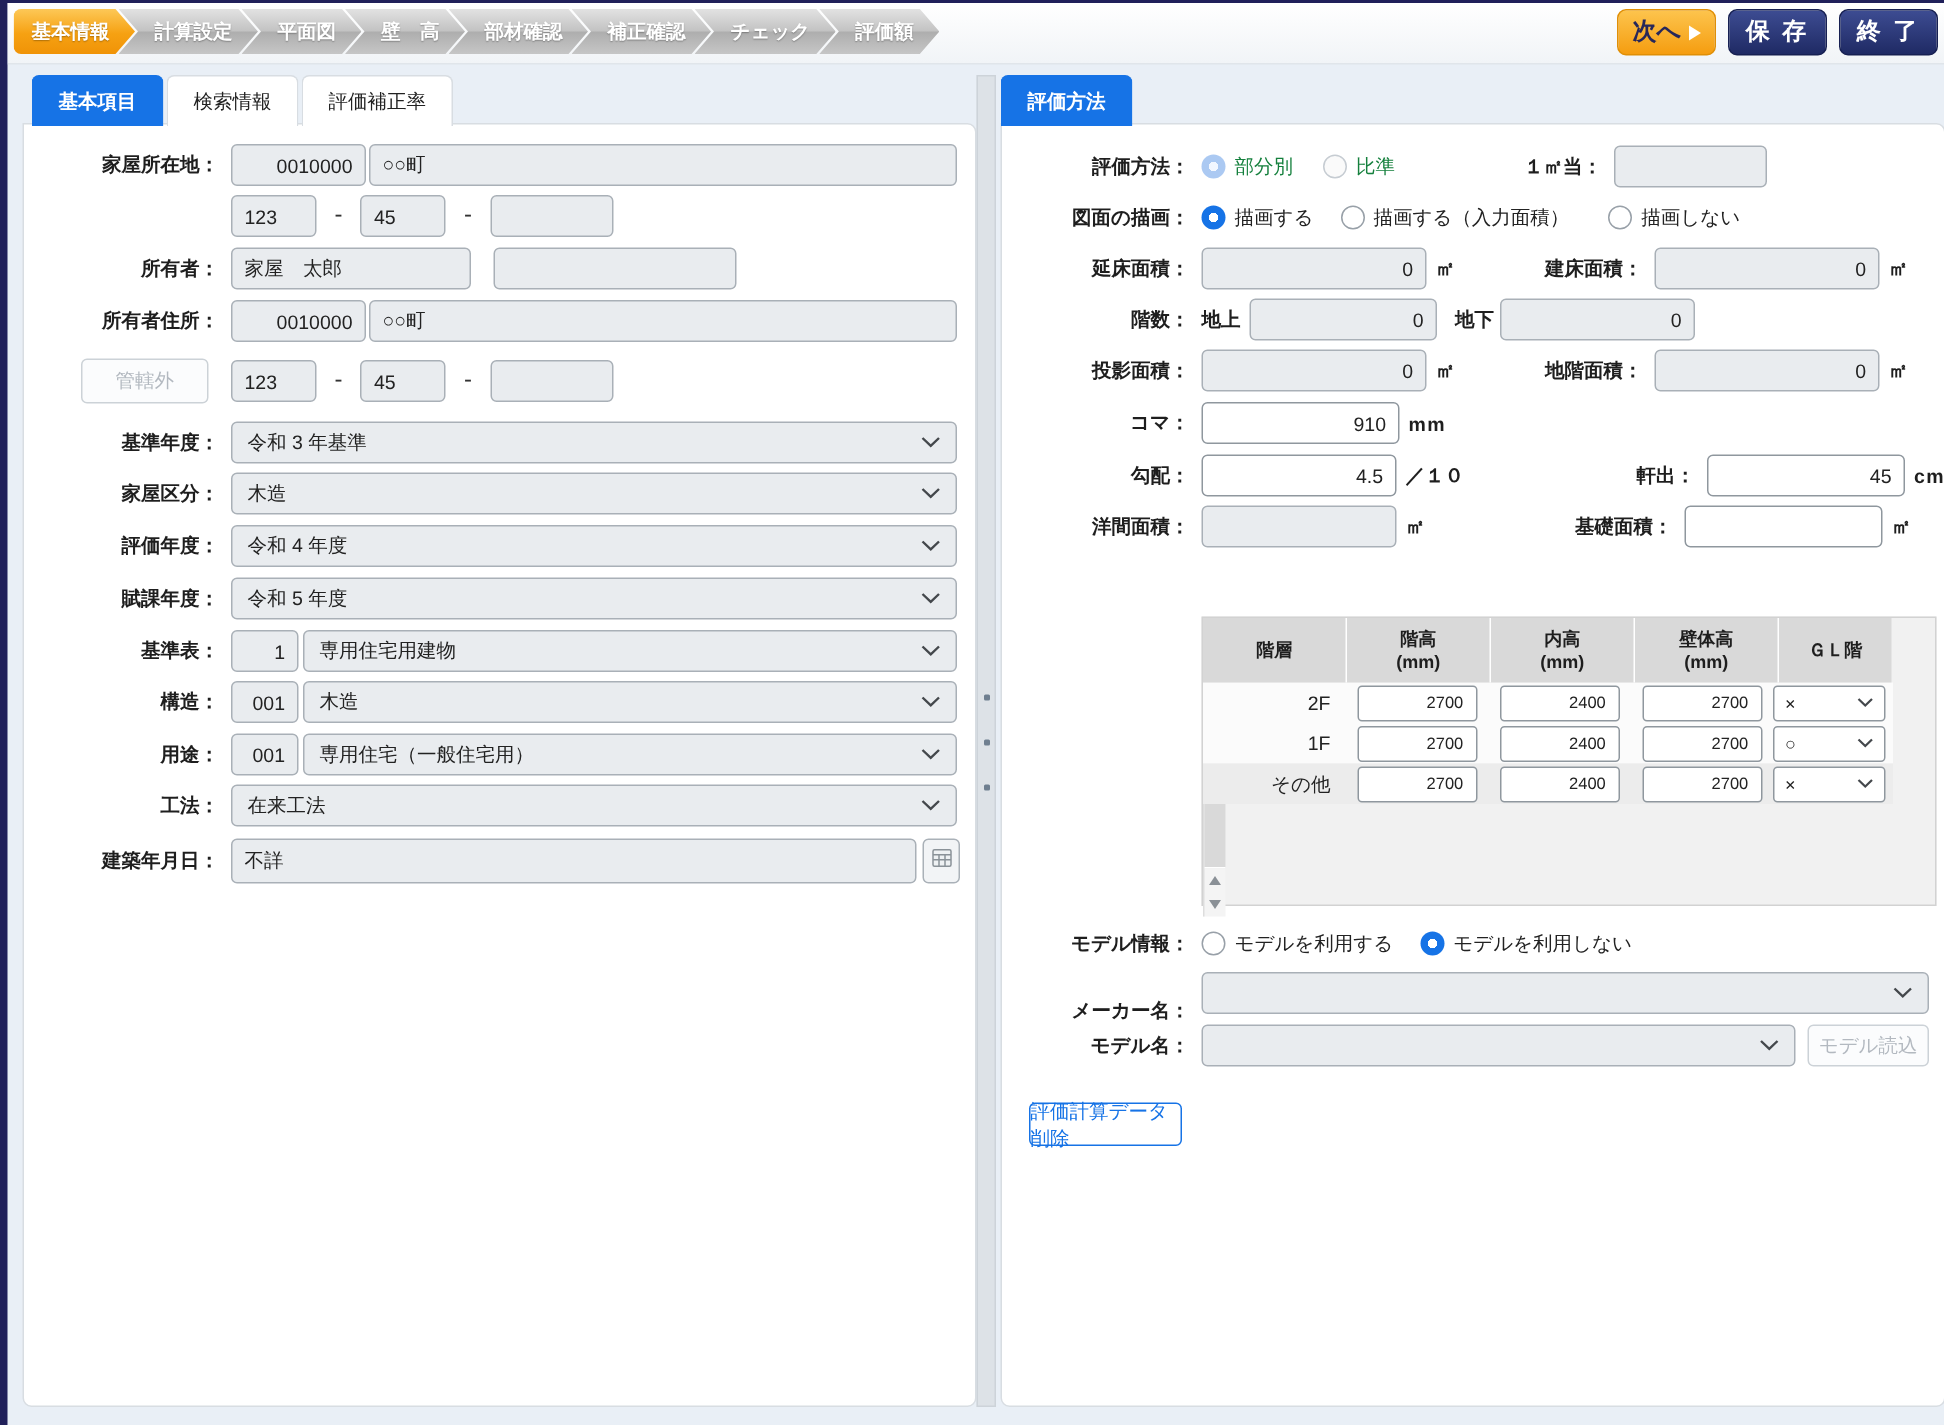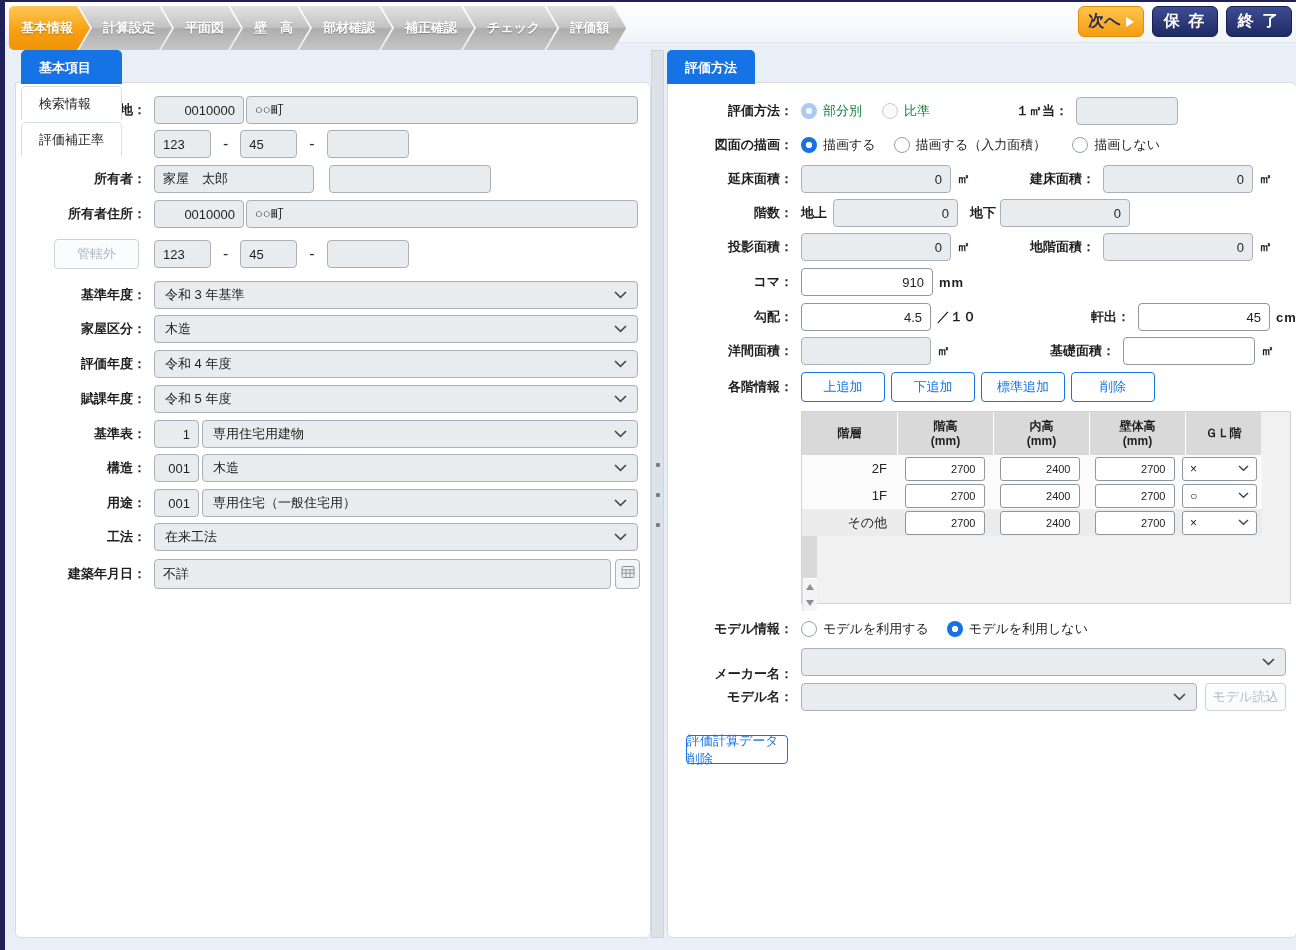--- a/index.html
+++ b/index.html
@@ -1,21 +1,21 @@
 <!DOCTYPE html>
 <html><head>
 <meta charset="utf-8">
 <style>
   html,body{margin:0;padding:0;background:#d7dde4;font-family:"Liberation Sans",sans-serif;}
   #app{position:relative;width:1296px;height:950px;box-sizing:border-box;background:#e9eff6;
        border-left:5px solid #20205a;border-top:2px solid #20205a;overflow:hidden;}
   
   .topbar{position:absolute;left:0;top:0;width:100%;height:40px;
           background:linear-gradient(180deg,#ffffff,#f1f4f7);border-bottom:1px solid #e0e5ea;}
-  .steps{position:absolute;left:4px;top:4px;display:flex;height:44px;}
+  .steps{position:absolute;left:4px;top:4px;display:flex;height:30px;}
   .step{display:flex;align-items:center;color:#fff;font-size:13px;font-weight:bold;
         padding:0 17px 0 24px;margin-left:-11px;white-space:nowrap;
         background:linear-gradient(180deg,#e2e2e2 0%,#c3c3c3 48%,#aeaeae 52%,#c6c6c6 100%);
         clip-path:polygon(0 0,calc(100% - 13px) 0,100% 50%,calc(100% - 13px) 100%,0 100%,13px 50%);
         text-shadow:0 1px 1px rgba(0,0,0,.3);cursor:pointer;}
   .step.first{margin-left:0;padding-left:12px;border-radius:5px 0 0 5px;
         clip-path:polygon(0 0,calc(100% - 13px) 0,100% 50%,calc(100% - 13px) 100%,0 100%);}
   .step.active{background:linear-gradient(180deg,#fdc857,#f6a112 55%,#f09307);}
   .topbtns{position:absolute;right:4px;top:4px;display:flex;gap:8px;height:31px;}
   .tbtn{min-width:66px;height:31px;border-radius:6px;display:flex;align-items:center;justify-content:center;
@@ -99,21 +99,21 @@
     <div class="topbtns">
       <div class="tbtn orange">
         <span>次へ</span>
         <span class="tri-right"></span>
       </div>
       <div class="tbtn navy">保 存</div>
       <div class="tbtn navy">終 了</div>
     </div>
   </div>
 
-  <div class="tabrow" style="left:16px;flex-direction:column;">
+  <div class="tabrow" style="left:16px;">
     <div class="tab active">基本項目</div>
     <div class="tab">検索情報</div>
     <div class="tab">評価補正率</div>
   </div>
 
   <div class="panel" id="lpanel">
 
     <div class="prow" style="top:13px;">
       <span class="lbl">家屋所在地：</span>
       <input class="inp ro num" style="width: 90px;" value="0010000">
@@ -339,27 +339,20 @@
 
     <div class="prow" style="top:254px;">
       <span class="lbl" style="width:125px;">洋間面積：</span>
       <input class="inp ro num" style="width: 130px;" value="">
       <span class="unit">㎡</span>
       <span class="lbl2" style="width:90px;margin-left:74px;">基礎面積：</span>
       <input class="inp num" style="width: 132px; margin-left: 8px;" value="">
       <span class="unit">㎡</span>
     </div>
 
-    <div class="prow" style="top:289px;height:30px;">
-      <span class="lbl" style="width:125px;">各階情報：</span>
-      <div class="btn-blue" style="width:84px;height:30px;">上追加</div>
-      <div class="btn-blue" style="width:84px;height:30px;margin-left:6px;">下追加</div>
-      <div class="btn-blue" style="width:84px;height:30px;margin-left:6px;">標準追加</div>
-      <div class="btn-blue" style="width:84px;height:30px;margin-left:6px;">削除</div>
-    </div>
 
     <div class="ftable">
       <div class="tmain">
         <div class="thead">
           <div class="th">
               <span>階層</span>
             </div>
           <div class="th">
               <span>階高</span>
               <span>(mm)</span>

